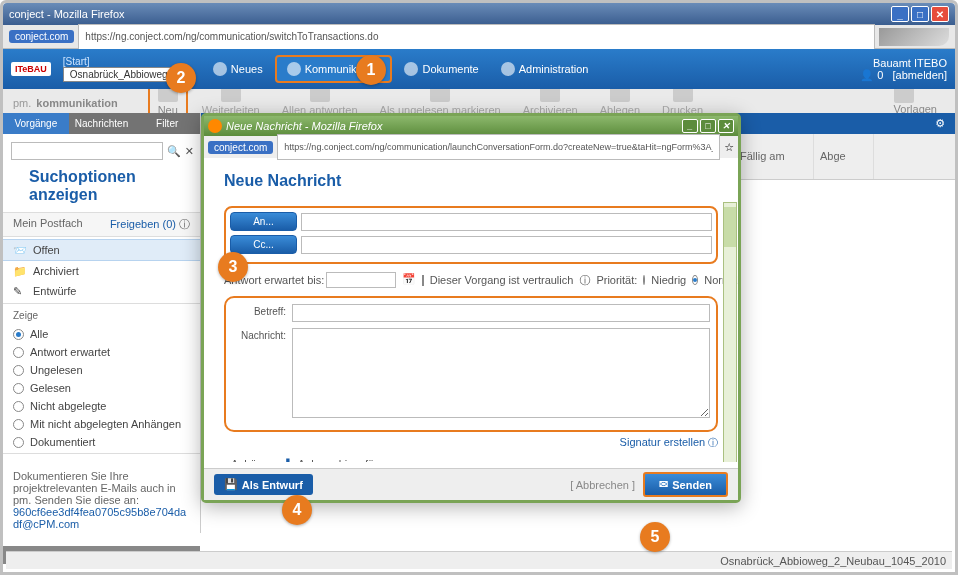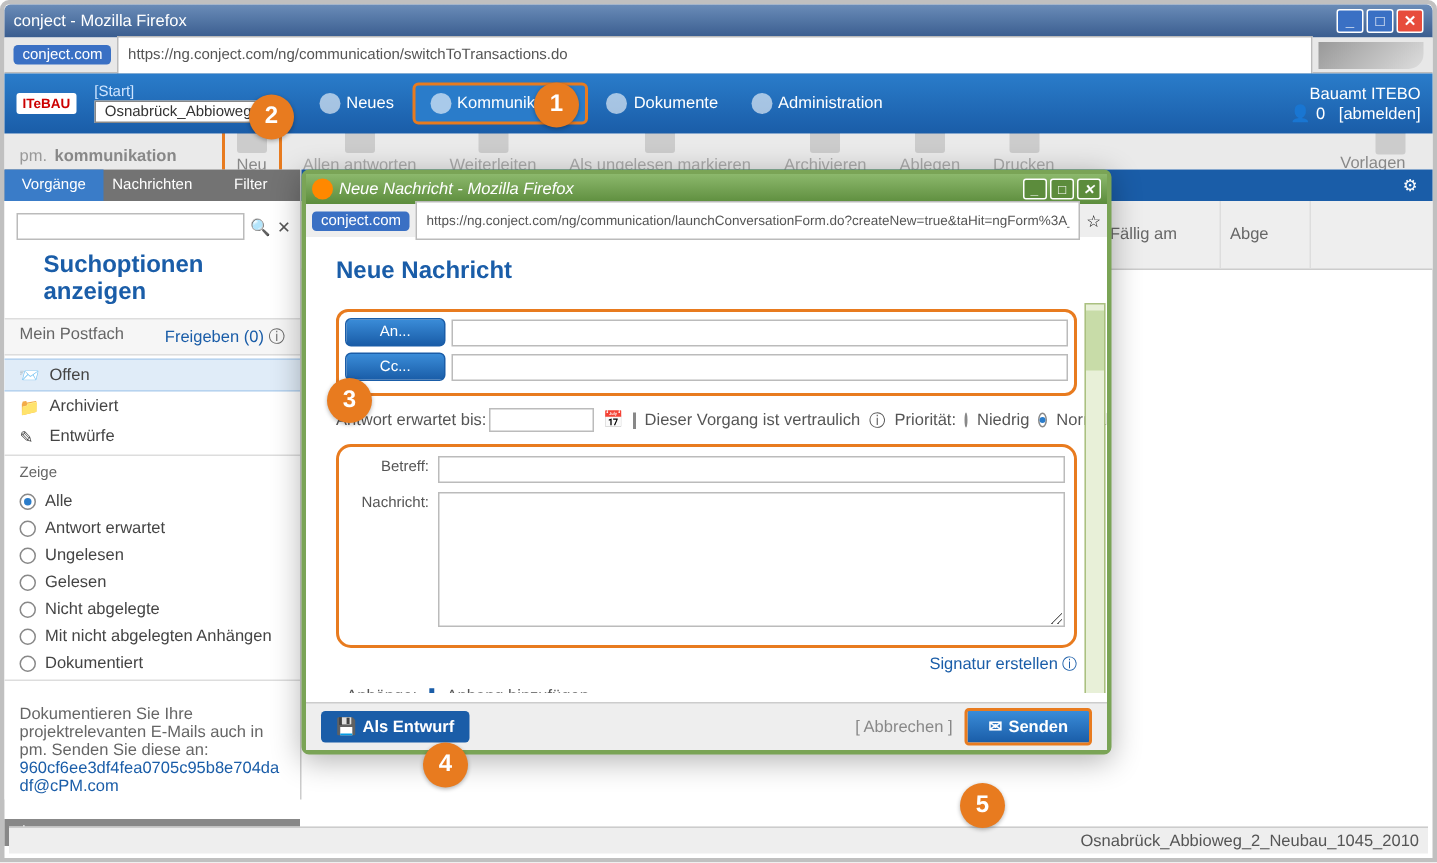--- a/index.html
+++ b/index.html
@@ -35,21 +35,21 @@
 .callout { position: absolute; width: 30px; height: 30px; background: #e87b1f; color: #fff; border-radius: 50%; display: flex; align-items: center; justify-content: center; font-size: 16px; font-weight: bold; box-shadow: 0 1px 3px rgba(0,0,0,0.3); z-index: 100; }
 
 .sub-header { height: 24px; background: #eaeaea; display: flex; align-items: center; padding: 0 10px; }
 .sub-title { color: #999; font-size: 18px; }
 .sub-title .bold { font-weight: bold; color: #888; }
 
 .toolbar { display: flex; align-items: center; margin-left: 30px; gap: 6px; }
 .tool-btn { display: flex; flex-direction: column; align-items: center; gap: 2px; padding: 3px 8px; color: #aaa; font-size: 10px; cursor: pointer; }
 .tool-btn.highlight { border: 2px solid #e87b1f; border-radius: 4px; color: #888; }
 .tool-icon { width: 20px; height: 16px; display: inline-block; background: #ccc; border-radius: 2px; }
-.toolbar-right { margin-left: auto; display: flex; flex-direction: column; align-items: flex-end; color: #888; font-size: 10px; padding: 3px 8px; cursor: pointer; }
+.toolbar-right { margin-left: auto; display: flex; flex-direction: column; align-items: flex-start; color: #888; font-size: 10px; padding: 3px 8px; cursor: pointer; }
 
 .content { display: flex; height: 420px; }
 .sidebar { width: 198px; border-right: 1px solid #ccc; background: #fff; display: flex; flex-direction: column; }
 .tabrow { display: flex; background: #737373; }
 .tab { flex: 1; padding: 5px 4px; color: #fff; font-size: 10px; text-align: center; cursor: pointer; }
 .tab.active { background: #3a7cc8; }
 .search-row { padding: 8px; display: flex; gap: 4px; align-items: center; }
 .search-input { flex: 1; border: 1px solid #bbb; height: 18px; padding: 0 4px; }
 .search-btn { width: 16px; height: 16px; cursor: pointer; display: flex; align-items: center; justify-content: center; color: #555; }
 .search-options { color: #1a5da8; font-size: 16px; padding: 0 26px 8px; cursor: pointer; font-weight: bold; }
@@ -164,25 +164,25 @@
 
   <div class="sub-header">
     <span class="sub-title"><span>pm.</span> <span class="bold">kommunikation</span></span>
     <div class="toolbar">
       <div class="tool-btn highlight">
           <span class="tool-icon"></span>
           <span>Neu</span>
         </div>
       <div class="tool-btn">
           <span class="tool-icon"></span>
+          <span>Weiterleiten</span>
+        </div>
+      <div class="tool-btn">
+          <span class="tool-icon"></span>
           <span>Allen antworten</span>
-        </div>
-      <div class="tool-btn">
-          <span class="tool-icon"></span>
-          <span>Weiterleiten</span>
         </div>
       <div class="tool-btn">
           <span class="tool-icon"></span>
           <span>Als ungelesen markieren</span>
         </div>
       <div class="tool-btn">
           <span class="tool-icon"></span>
           <span>Archivieren</span>
         </div>
       <div class="tool-btn">

